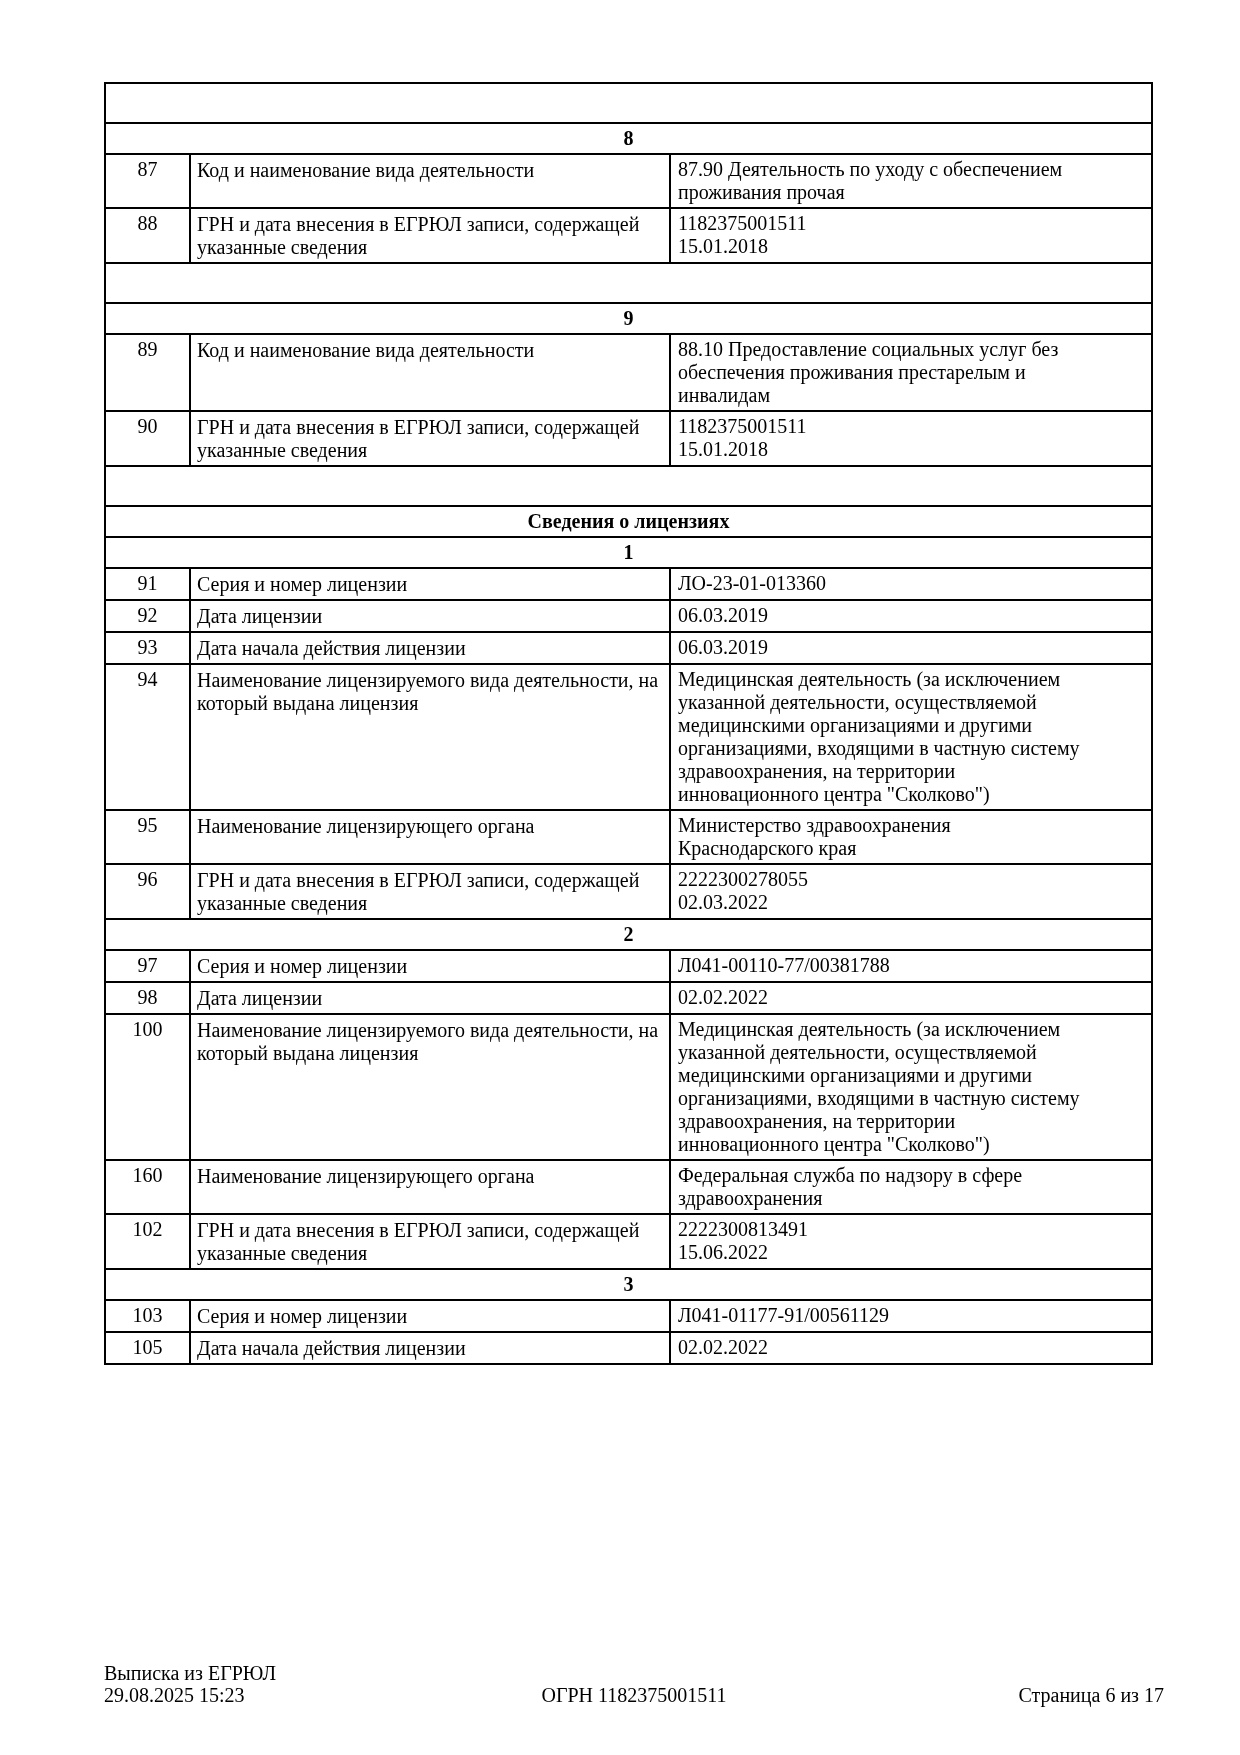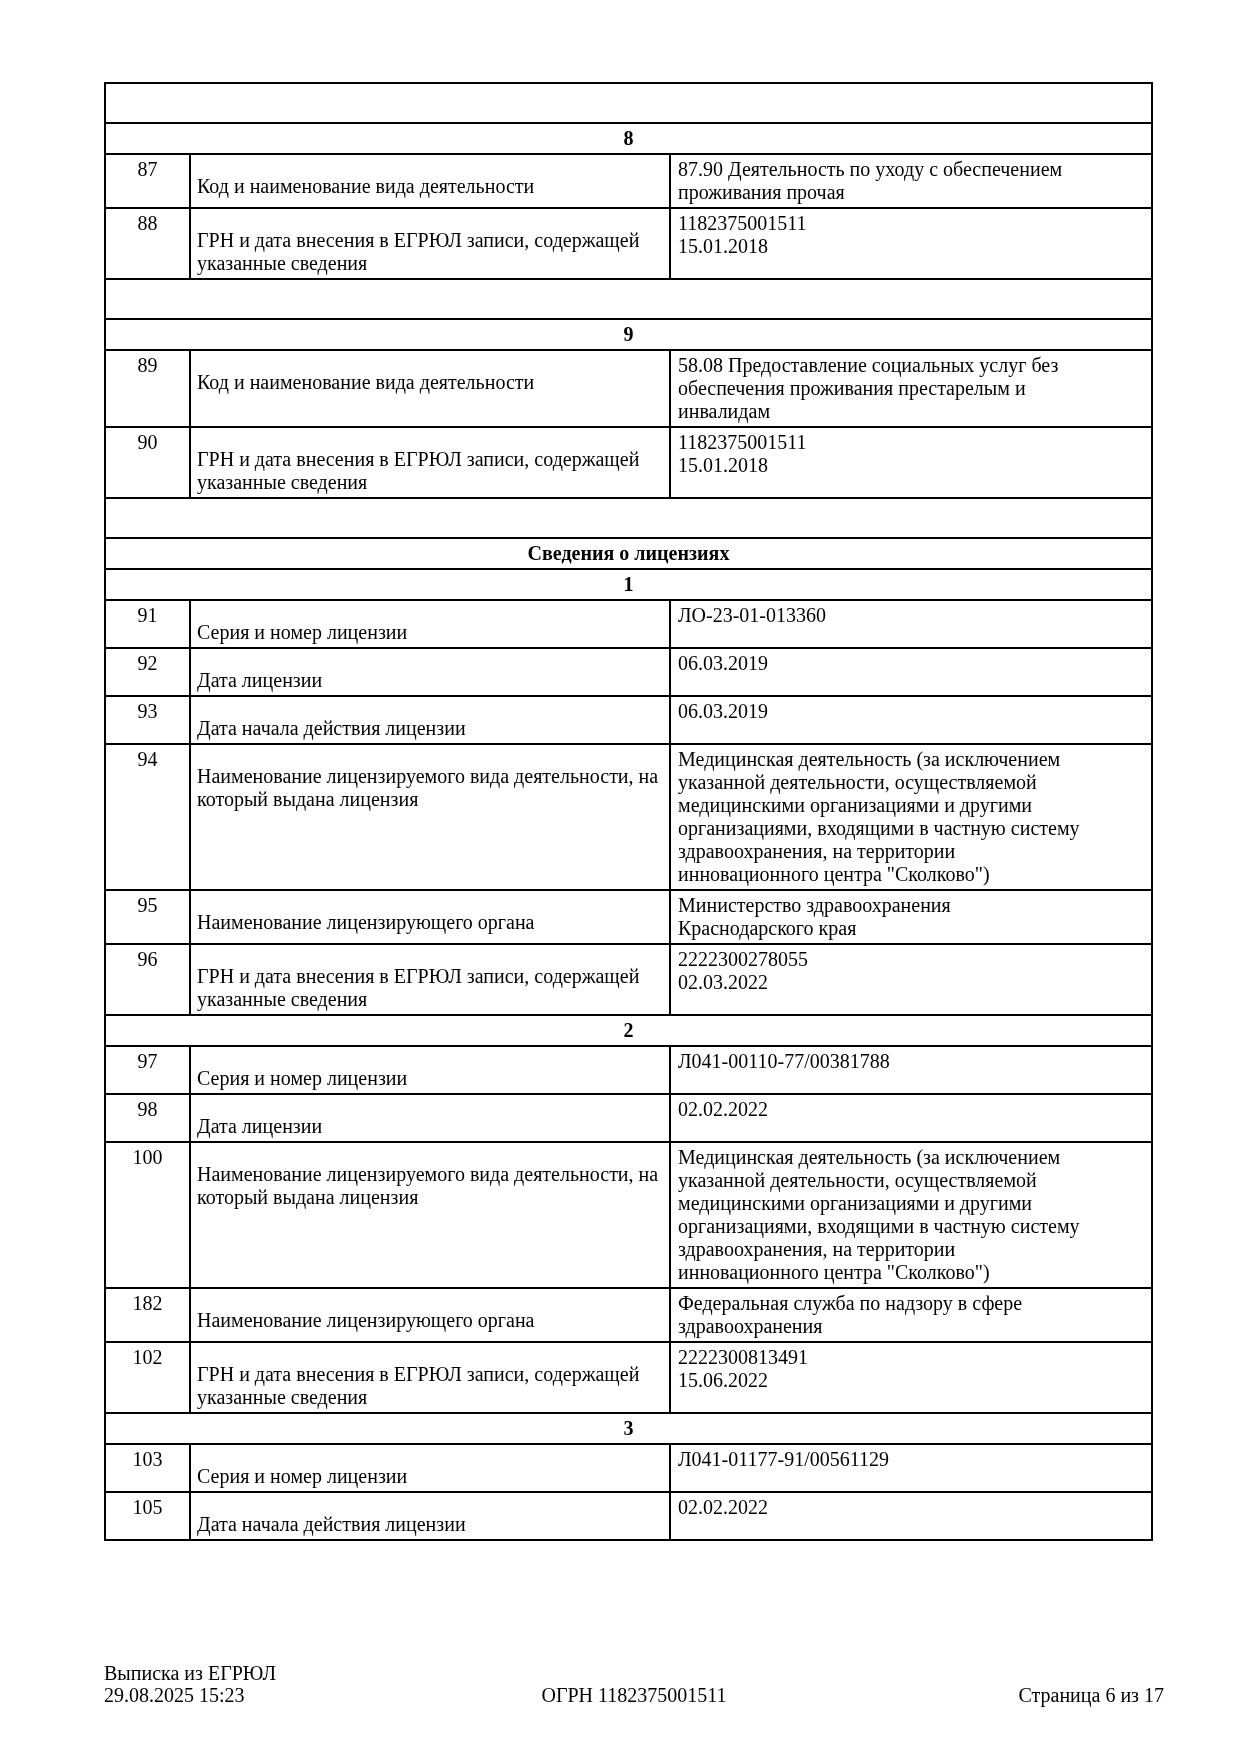--- a/index.html
+++ b/index.html
@@ -30,21 +30,21 @@
     word-wrap: break-word;
   }
   .col-num   { width: 85px;  }
   .col-label { width: 480px; }
   .col-value { width: 482px; }
   .row-number-cell {
     text-align: center;
     padding: 3px 8px;
   }
   .row-label-cell {
-    padding: 20px 6px 3px 6px;
+    padding: 4px 6px 3px 6px;
   }
   .row-value-cell {
     padding: 3px 70px 3px 7px;
     white-space: pre-line;
   }
   .header-cell {
     text-align: center;
     font-weight: bold;
     padding: 3px 4px;
   }
@@ -96,21 +96,21 @@
       </tr>
       <tr>
         <td colspan="3" class="spacer-cell"></td>
       </tr>
       <tr>
         <td colspan="3" class="header-cell">9</td>
       </tr>
       <tr>
         <td class="row-number-cell">89</td>
         <td class="row-label-cell">Код и наименование вида деятельности</td>
-        <td class="row-value-cell">58.08 Предоставление социальных услуг без обеспечения проживания престарелым и инвалидам</td>
+        <td class="row-value-cell">88.10 Предоставление социальных услуг без обеспечения проживания престарелым и инвалидам</td>
       </tr>
       <tr>
         <td class="row-number-cell">90</td>
         <td class="row-label-cell">ГРН и дата внесения в ЕГРЮЛ записи, содержащей указанные сведения</td>
         <td class="row-value-cell">1182375001511
 15.01.2018</td>
       </tr>
       <tr>
         <td colspan="3" class="spacer-cell"></td>
       </tr>
@@ -163,21 +163,21 @@
         <td class="row-number-cell">98</td>
         <td class="row-label-cell">Дата лицензии</td>
         <td class="row-value-cell">02.02.2022</td>
       </tr>
       <tr>
         <td class="row-number-cell">100</td>
         <td class="row-label-cell">Наименование лицензируемого вида деятельности, на который выдана лицензия</td>
         <td class="row-value-cell">Медицинская деятельность (за исключением указанной деятельности, осуществляемой медицинскими организациями и другими организациями, входящими в частную систему здравоохранения, на территории инновационного центра "Сколково")</td>
       </tr>
       <tr>
-        <td class="row-number-cell">182</td>
+        <td class="row-number-cell">160</td>
         <td class="row-label-cell">Наименование лицензирующего органа</td>
         <td class="row-value-cell">Федеральная служба по надзору в сфере здравоохранения</td>
       </tr>
       <tr>
         <td class="row-number-cell">102</td>
         <td class="row-label-cell">ГРН и дата внесения в ЕГРЮЛ записи, содержащей указанные сведения</td>
         <td class="row-value-cell">2222300813491
 15.06.2022</td>
       </tr>
       <tr>

